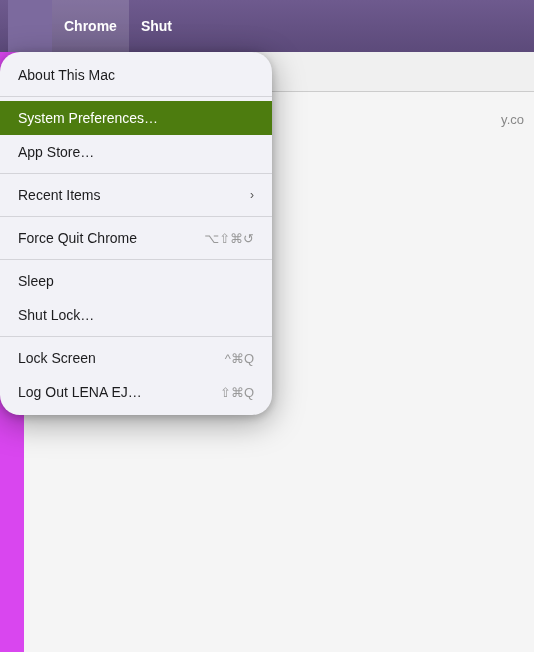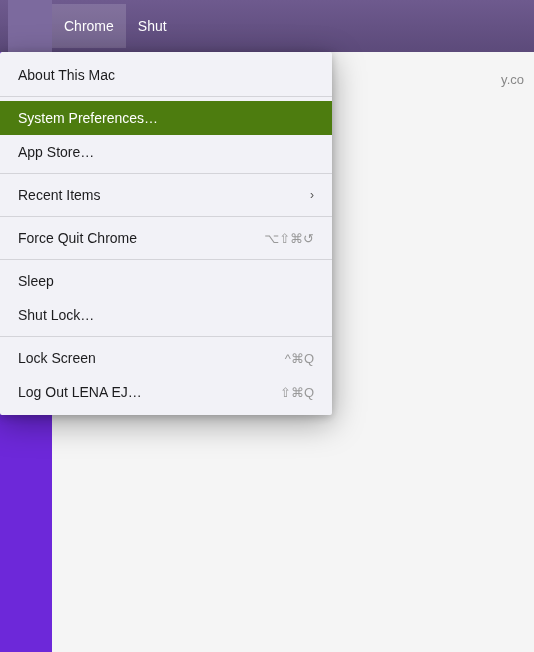--- a/index.html
+++ b/index.html
@@ -32,45 +32,45 @@
       display: flex;
       align-items: center;
       justify-content: center;
       background: #7c6a9e;
       color: white;
       font-size: 18px;
       cursor: pointer;
     }
 
     .menubar-item {
-      height: 44px;
+      height: 52px;
       display: flex;
       align-items: center;
       padding: 0 12px;
       color: white;
       font-size: 14px;
-      font-weight: 400;
+      font-weight: 700;
       cursor: pointer;
       white-space: nowrap;
     }
 
     .menubar-item.active {
       background: rgba(255,255,255,0.15);
     }
 
     
     .background-content {
       position: absolute;
       top: 52px;
       left: 0;
       right: 0;
       bottom: 0;
-      background: #6d28d9;
-      display: flex;
-      flex-direction: row;
+      background: #d946ef;
+      display: flex;
+      flex-direction: column;
       padding-left: 24px;
     }
 
     .browser-bar {
       height: 40px;
       background: #f0f0f0;
       border-bottom: 1px solid #ccc;
       display: flex;
       align-items: center;
       padding: 0 8px;
@@ -97,23 +97,23 @@
     .browser-text-stub {
       color: #888;
       font-size: 13px;
     }
 
     
     .dropdown-menu {
       position: absolute;
       top: 52px;
       left: 0;
-      width: 332px;
+      width: 272px;
       background: #f2f2f7;
-      border-radius: 2px;
+      border-radius: 20px;
       box-shadow: 0 8px 32px rgba(0,0,0,0.35), 0 2px 8px rgba(0,0,0,0.2);
       overflow: hidden;
       z-index: 100;
       padding: 6px 0;
     }
 
     .menu-item {
       display: flex;
       align-items: center;
       justify-content: space-between;

